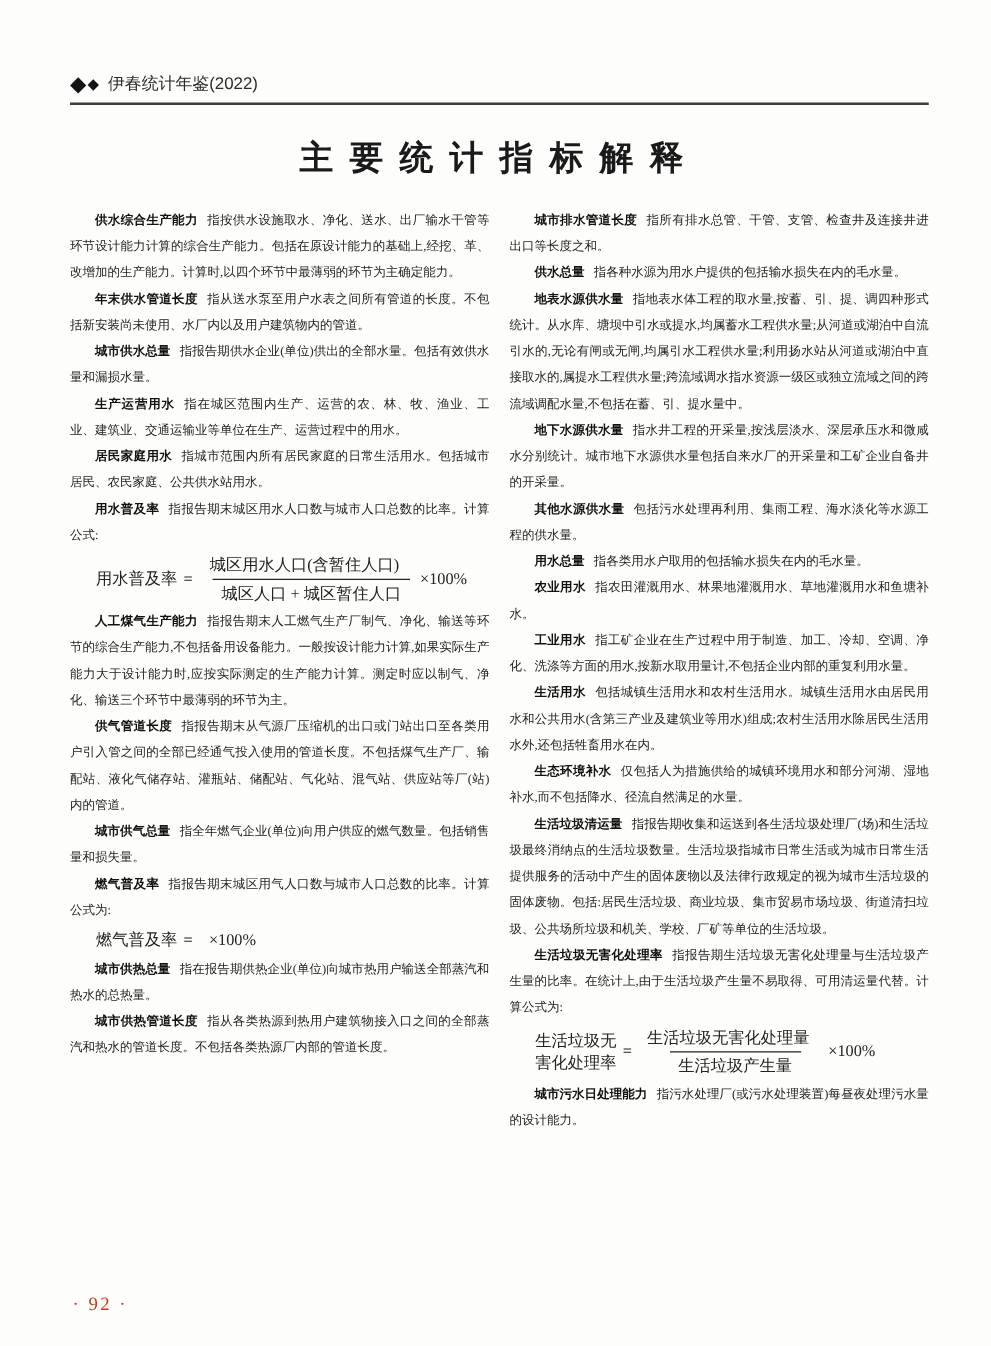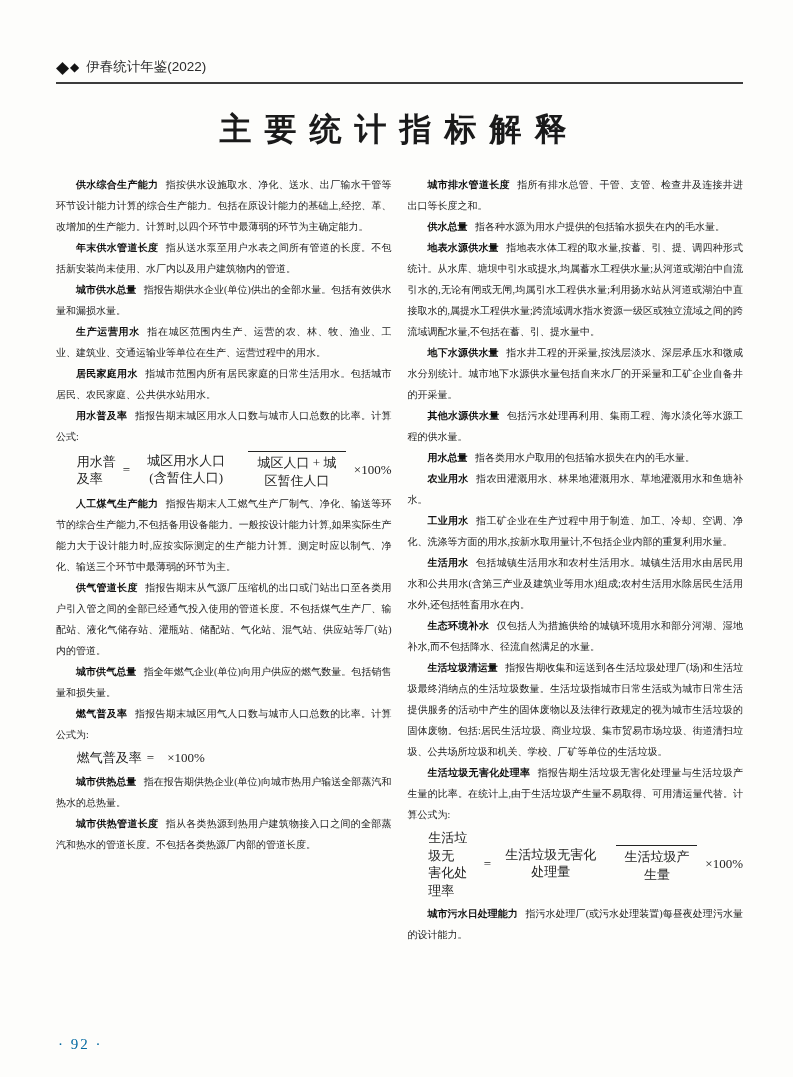--- a/index.html
+++ b/index.html
@@ -20,21 +20,21 @@
     padding-bottom:5px;
   }
   .d1 { font-size:17px; line-height:1; margin-right:1px; color:#141414; }
   .d2 { font-size:12px; line-height:1; margin-right:7px; color:#141414; }
   .hdr-rule { border-bottom:2.5px solid #3c3c3c; margin-top:1px; }
   h1.title {
     margin:24px 0 22px 0;
     text-align:center;
     font-family:"Liberation Sans","DejaVu Sans",sans-serif;
     font-weight:600;
-    font-size:32px;
+    font-size:27px;
     letter-spacing:13px;
     color:#1a1a1a;
   }
   .columns { display:flex; gap:16px; }
   .col { width:336px; }
   .para {
     margin:0;
     text-indent:2em;
     text-align:justify;
     font-size:10px;
@@ -48,27 +48,27 @@
     padding-right:0.75em;
   }
   .formula {
     display:flex; align-items:center;
     margin:4px 0 4px 1.6em;
     font-size:13px; color:#222;
     line-height:1.35;
   }
   .f-lhs { display:flex; flex-direction:column; align-items:center; margin-right:5px; }
   .f-eq { margin-right:5px; }
-  .f-frac { display:inline-flex; flex-direction:row; align-items:center; }
+  .f-frac { display:inline-flex; flex-direction:column; align-items:center; }
   .f-num { padding:0 7px 2px 7px; text-align:center; }
   .f-den { border-top:1.3px solid #222; padding:2px 7px 0 7px; text-align:center;margin-left:11px; }
   .f-mult { margin-left:8px; }
   .footer {
     position:absolute; left:58px; bottom:24px;
-    font-size:15px; color:#0369a1; letter-spacing:2px;
+    font-size:15px; color:#c2410c; letter-spacing:2px;
   }
 </style>
 </head>
 <body>
 
 <div class="page">
 
   <div class="hdr">
     <span class="d1">◆</span>
     <span class="d2">◆</span>

